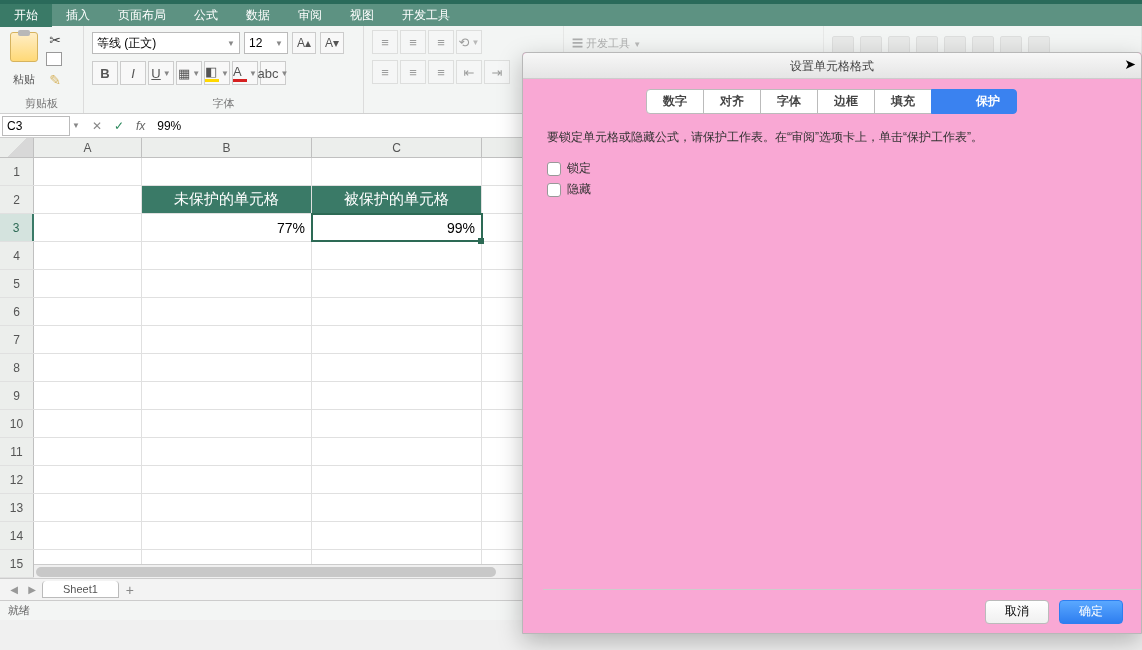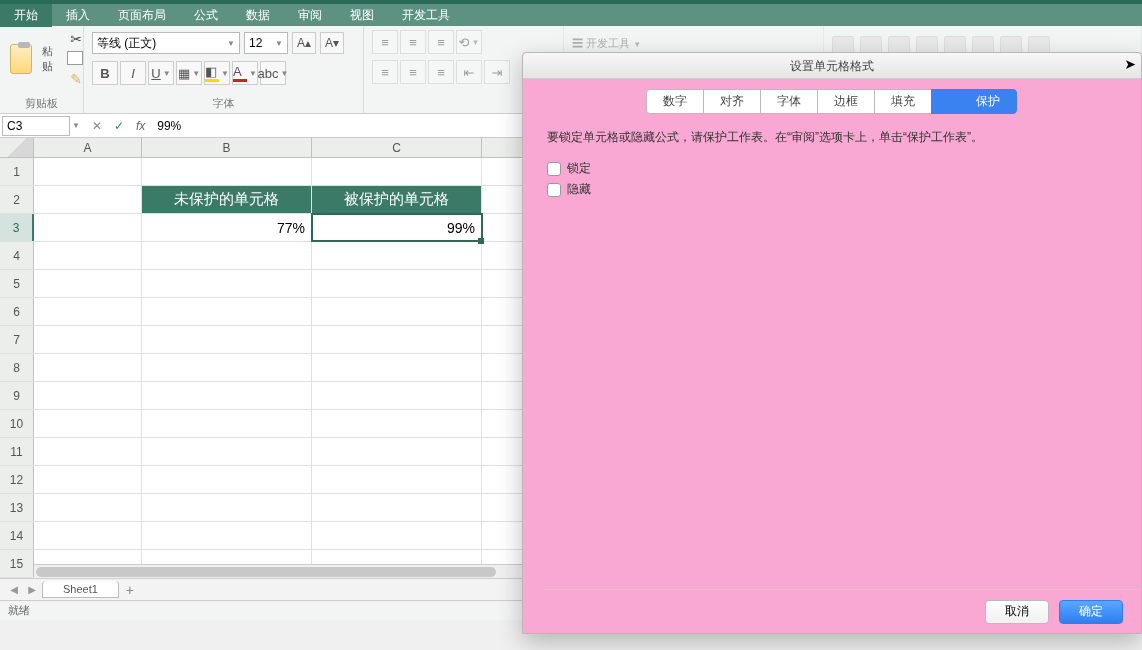--- a/index.html
+++ b/index.html
@@ -13,21 +13,21 @@
   .menu-tab { color: #fff; font-size: 12px; padding: 3px 14px; cursor: pointer; }
   .menu-tab.active { background: #3a7a67; }
 
   
   .ribbon { height: 88px; background: #f3f5f4; border-bottom: 1px solid #d0d0d0; display: flex; }
   .ribbon-group { padding: 4px 8px 0 8px; border-right: 1px solid #dcdcdc; display: flex; flex-direction: column; justify-content: space-between; }
   .ribbon-group-label { text-align: center; font-size: 11px; color: #777; padding-bottom: 2px; }
 
   .clipboard-group { width: 84px; }
   .clipboard-top { display: flex; gap: 4px; align-items: center; }
-  .paste-btn { display: flex; flex-direction: row; align-items: center; gap: 10px; padding: 2px; }
+  .paste-btn { display: flex; flex-direction: column; align-items: center; gap: 10px; padding: 2px; }
   .paste-icon { width: 28px; height: 30px; background: linear-gradient(#ffeec6,#ffd977); border: 1px solid #d6b35e; border-radius: 3px; position: relative; }
   .paste-icon::before { content: ""; position: absolute; top: -3px; left: 7px; width: 12px; height: 6px; background: #b8b8b8; border-radius: 2px; }
   .paste-label { font-size: 11px; color: #555; }
   .clip-side { display: flex; flex-direction: column; gap: 2px; }
   .clip-icon { width: 22px; height: 18px; border: 1px solid transparent; display:flex; align-items:center; justify-content:center; }
   .scissors { color:#444; font-size:14px; }
   .copy-i { width:14px; height:12px; border:1px solid #999; background:#fff; position:relative; }
   .copy-i::after { content:""; position:absolute; top:-3px; left:-3px; width:14px; height:12px; border:1px solid #999; background:#fff; }
   .brush-i { color:#d6b35e; font-size:14px; }
 
@@ -87,21 +87,21 @@
   
   .status-bar { height:20px; background:#f3f5f4; border-top:1px solid #ccc; display:flex; align-items:center; padding:0 8px; font-size:11px; color:#666; justify-content:space-between;}
   .view-btns { display:flex; gap:4px;}
   .view-btn { width:22px; height:14px; border:1px solid #bbb; background:#eee;}
 
   
   .dialog-overlay { position:absolute; top:52px; left:522px; width:620px; height:582px; }
   .dialog { width:100%; height:100%; background:#f9a8d4; border:1px solid #b8b8b8; box-shadow: 0 8px 24px rgba(0,0,0,0.25); display:flex; flex-direction:column; border-radius:4px 4px 0 0;}
   .dialog-title { height:26px; background:linear-gradient(#f7f7f7,#e5e5e5); text-align:center; font-size:12px; color:#444; line-height:26px; border-bottom:1px solid #ccc; border-radius:4px 4px 0 0;}
   .dialog-tabs { display:flex; justify-content:center; padding:10px 0 8px 0; gap:0;}
-  .dtab { padding:3px 16px; font-size:12px; background:#fff; border:1px solid #bbb; color:#444; cursor:pointer; margin-left:-1px;}
+  .dtab { padding:3px 16px; font-size:12px; background:#fff; border:1px solid #bbb; color:#444; cursor:pointer; margin-left:-1px;font-weight:bold;}
   .dtab:first-child{ border-radius:4px 0 0 4px;}
   .dtab:last-child{ border-radius:0 4px 4px 0;padding-left:44px;}
   .dtab.active { background:#3a82f0; color:#fff; border-color:#3a82f0;}
   .dialog-body { flex:1; padding: 6px 24px; font-size:12px; color:#333;}
   .dialog-msg { margin-bottom:14px; line-height:1.5;}
   .chk-row { display:flex; align-items:center; gap:6px; margin-bottom:4px;}
   .chk { width:14px; height:14px; border:1px solid #999; border-radius:3px; background:#fff;}
   .dialog-footer { height:44px; border-top:1px solid #ccc; display:flex; justify-content:flex-end; align-items:center; gap:10px; padding:12px 18px;margin-left:20px;}
   .dlg-btn { min-width:64px; height:24px; border-radius:4px; font-size:12px; border:1px solid #bbb; background:linear-gradient(#fff,#f0f0f0); cursor:pointer;}
   .dlg-btn.primary { background:linear-gradient(#5aa8ff,#2e7ef0); color:#fff; border-color:#2e7ef0;}

